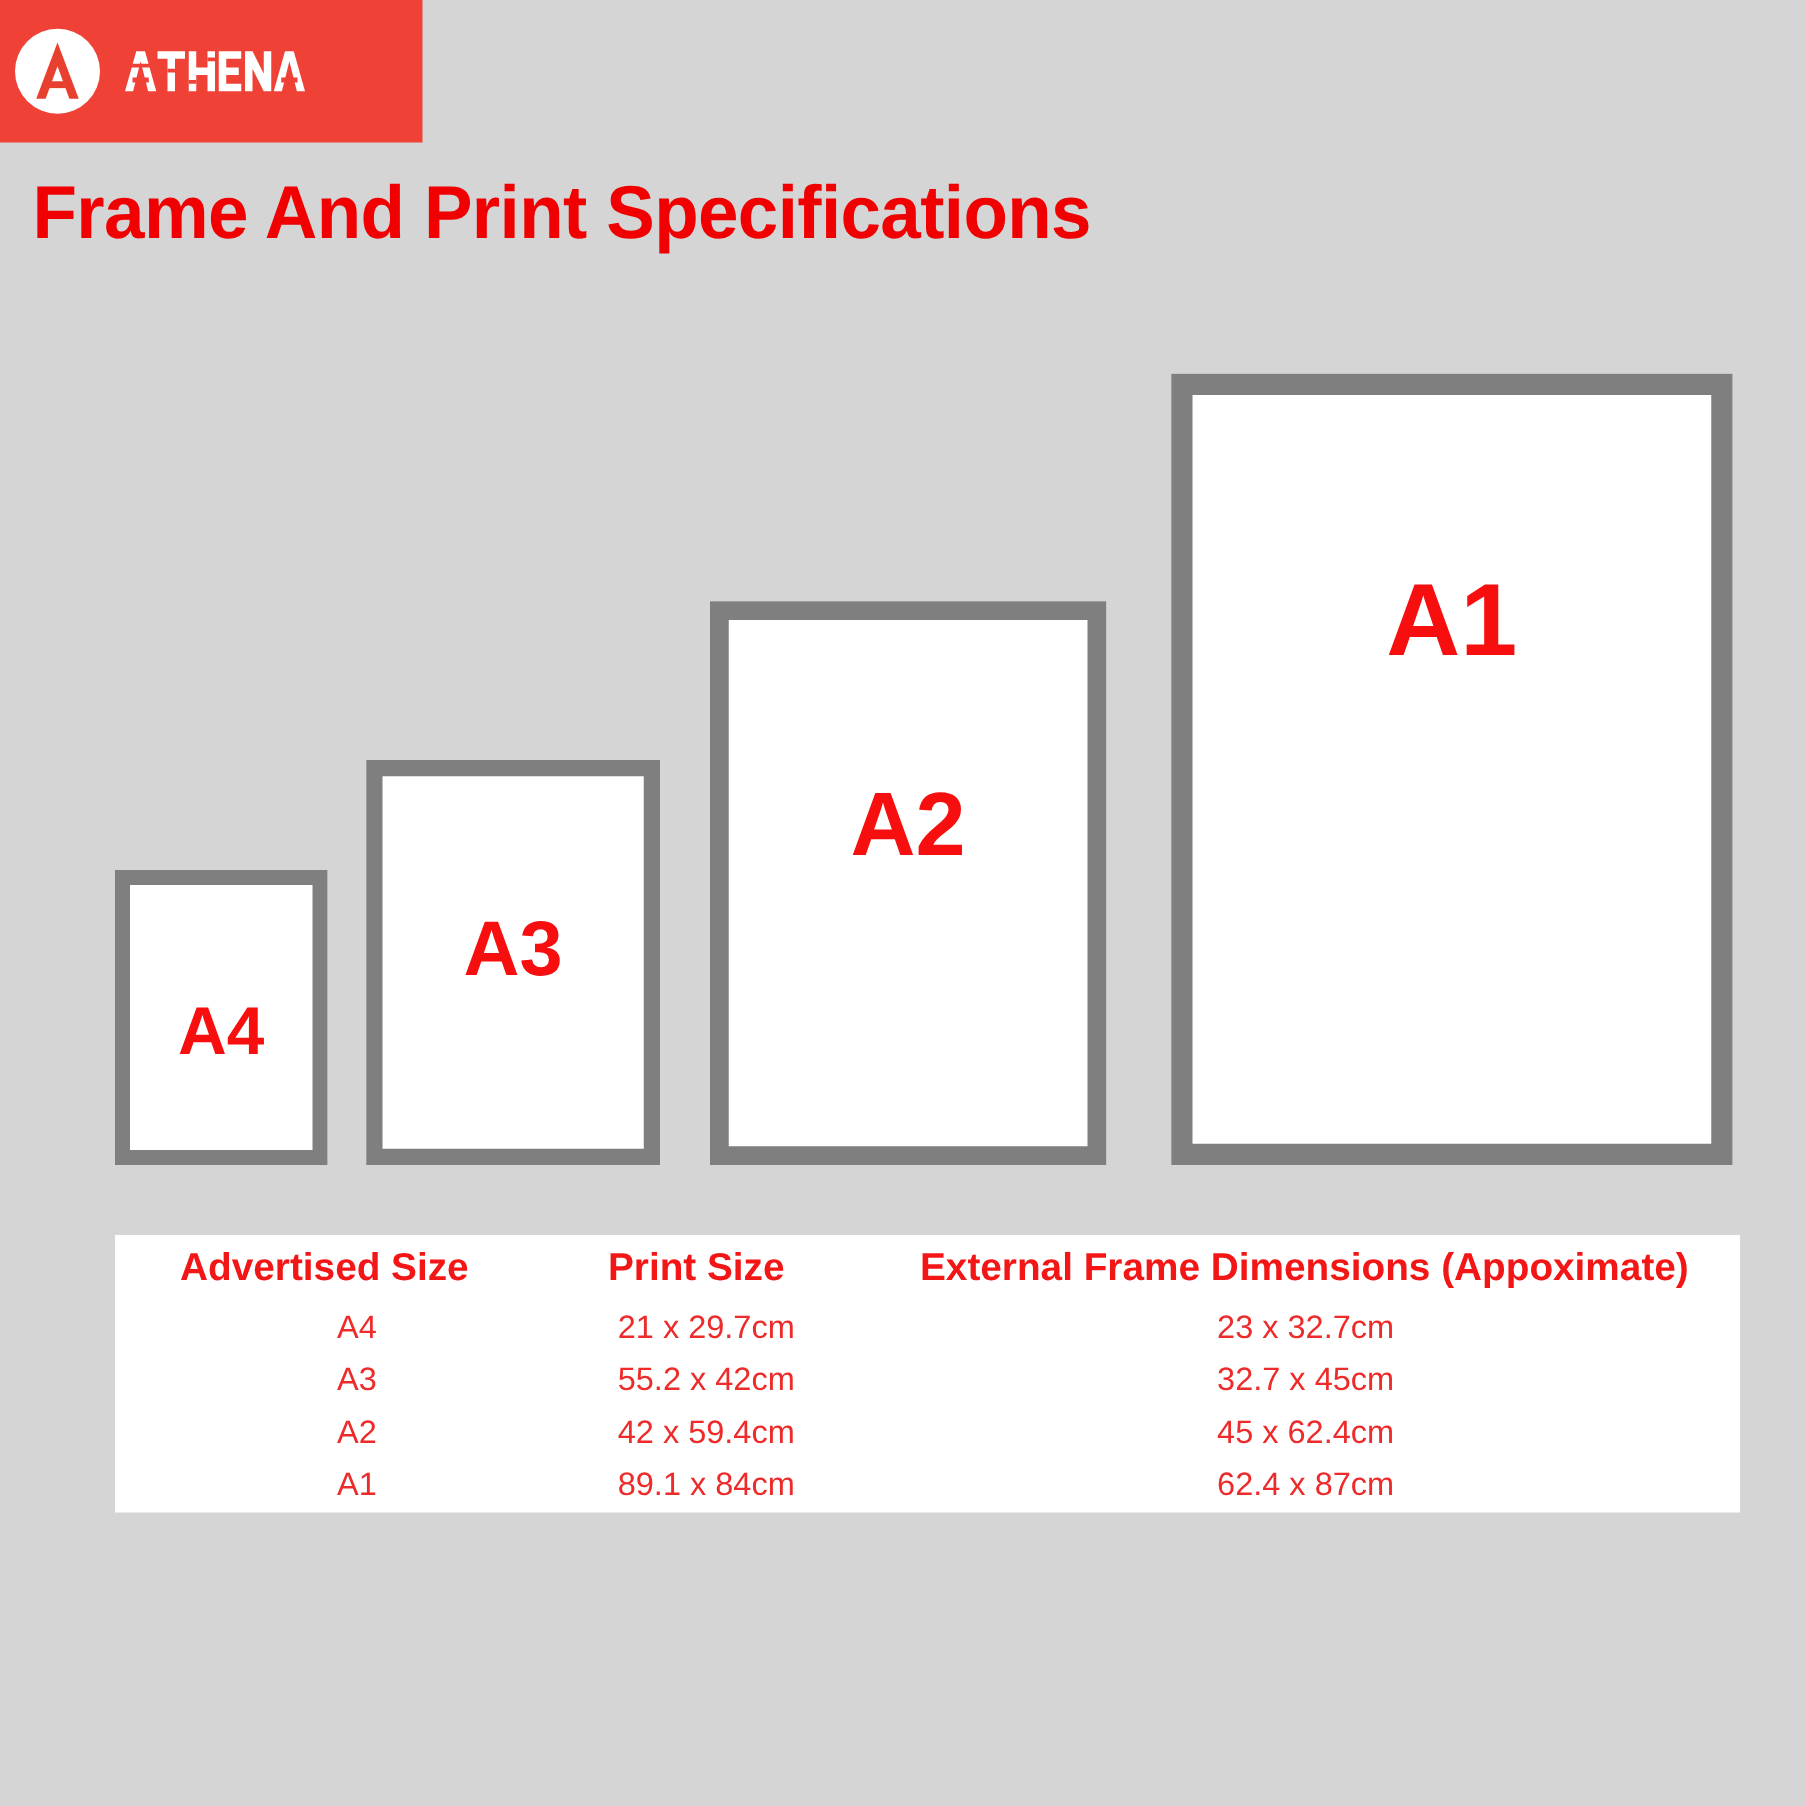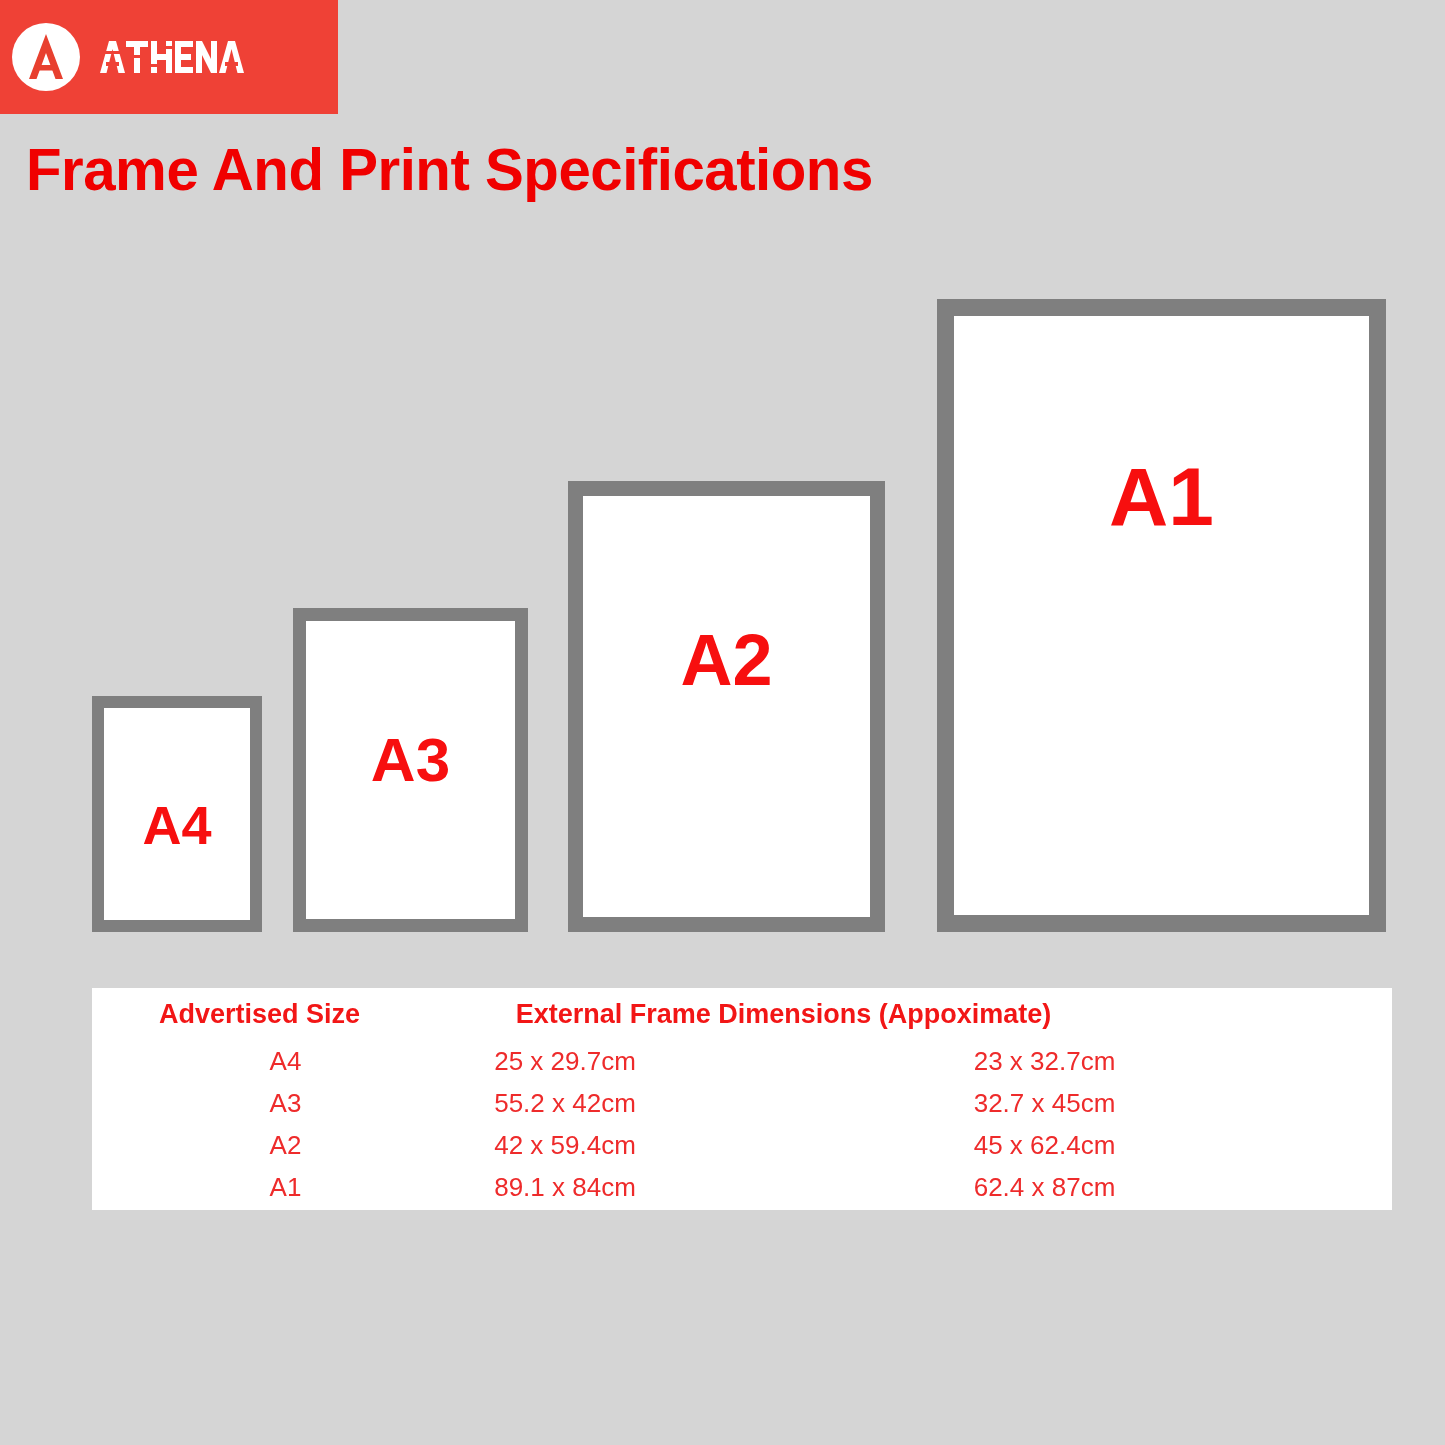--- a/index.html
+++ b/index.html
@@ -109,21 +109,21 @@
   .spec-row.header-row { height: 52px; }
   .spec-row.data-row  { height: 42px; }
 
   .col-advertised { width: 335px; flex: 0 0 335px; text-align: center; }
   .col-print      { width: 260px; flex: 0 0 260px; text-align: center; }
   .col-external   { width: 705px; flex: 0 0 705px; text-align: center; }
 
   .header-row .cell {
     color: #f21616;
     font-weight: bold;
-    font-size: 27px;
+    font-size: 31px;
     font-family: "Liberation Sans Narrow", "Liberation Sans", sans-serif;
     white-space: nowrap;
     transform: scaleX(0.93);
   }
   .data-row .cell {
     color: #ee2b2b;
     font-size: 26px;
     font-family: "Liberation Sans Narrow", "Liberation Sans", sans-serif;
     white-space: nowrap;
     transform: scaleX(0.93);
@@ -191,31 +191,34 @@
   </div>
 
 </div>
 
 <div class="spec-table">
 
   <div class="spec-row header-row">
     <div class="col-advertised">
       <span class="cell"><span class="cell-inner">Advertised Size</span></span>
     </div>
+    <div class="col-print">
+      <span class="cell"><span class="cell-inner">Print Size</span></span>
+    </div>
     <div class="col-external">
       <span class="cell"><span class="cell-inner">External Frame Dimensions (Appoximate)</span></span>
     </div>
   </div>
 
   <div class="spec-row data-row">
     <div class="col-advertised">
       <span class="cell"><span class="cell-inner">A4</span></span>
     </div>
     <div class="col-print">
-      <span class="cell"><span class="cell-inner">25 x 29.7cm</span></span>
+      <span class="cell"><span class="cell-inner">21 x 29.7cm</span></span>
     </div>
     <div class="col-external">
       <span class="cell"><span class="cell-inner">23 x 32.7cm</span></span>
     </div>
   </div>
 
   <div class="spec-row data-row">
     <div class="col-advertised">
       <span class="cell"><span class="cell-inner">A3</span></span>
     </div>

